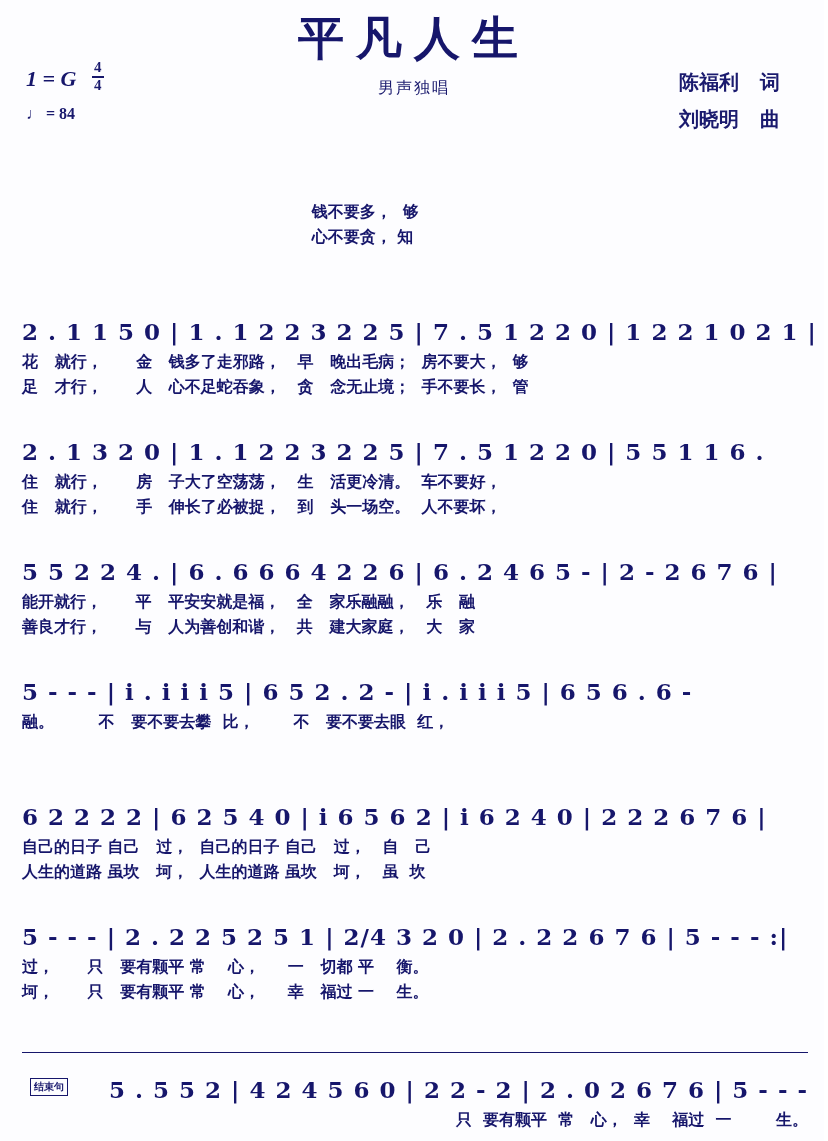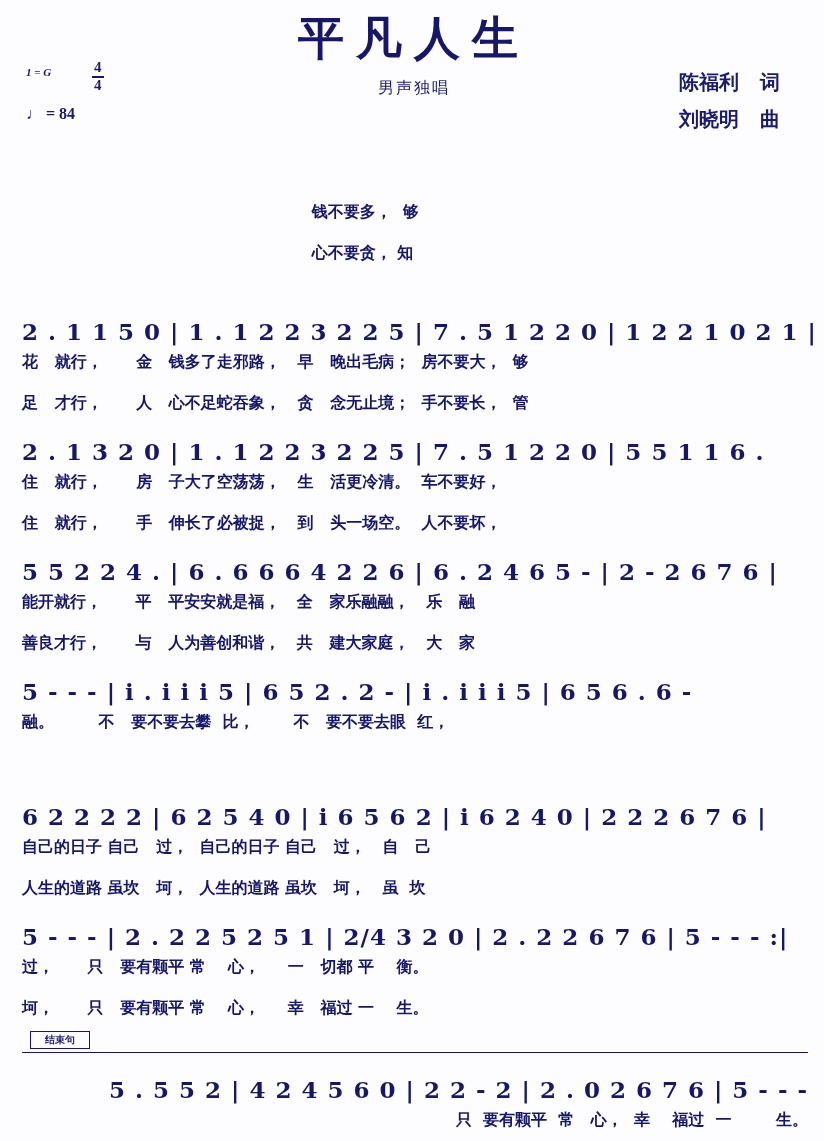--- a/index.html
+++ b/index.html
@@ -32,21 +32,21 @@
     font-size: 46px;
     font-weight: bold;
     letter-spacing: 12px;
     color: #16166b;
   }
   
   .key-sig {
     position: absolute;
     top: 66px;
     left: 26px;
-    font-size: 11px;
+    font-size: 22px;
     font-style: italic;
     font-weight: bold;
     color: #16166b;
   }
   .meter {
     position: absolute;
     top: 60px;
     left: 92px;
     font-size: 15px;
     font-weight: bold;
@@ -102,31 +102,31 @@
   .lyrics {
     font-family: "DejaVu Sans", sans-serif;
     font-size: 16px;
     font-weight: bold;
     white-space: pre;
     color: #16166b;
     letter-spacing: 0px;
     height: 23px;
     line-height: 23px;
   }
-  .lyrics.second { margin-top: 18px; }
+  .lyrics.second { margin-top: 2px; }
 
   
   .ending-label {
     position: absolute;
     left: 30px;
-    top: 1031px;
+    top: 1078px;
     font-size: 10px;
     font-weight: bold;
     border: 1px solid #16166b;
-    padding: 1px 14px;
+    padding: 1px 3px;
   }
   
   .sep-line {
     position: absolute;
     left: 22px;
     top: 1052px;
     width: 786px;
     height: 0;
     border-top: 1px solid #16166b;
   }

